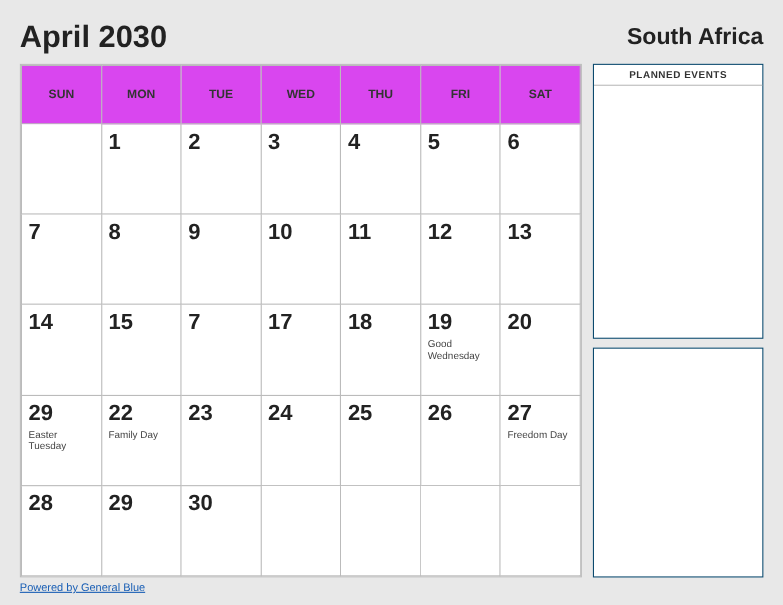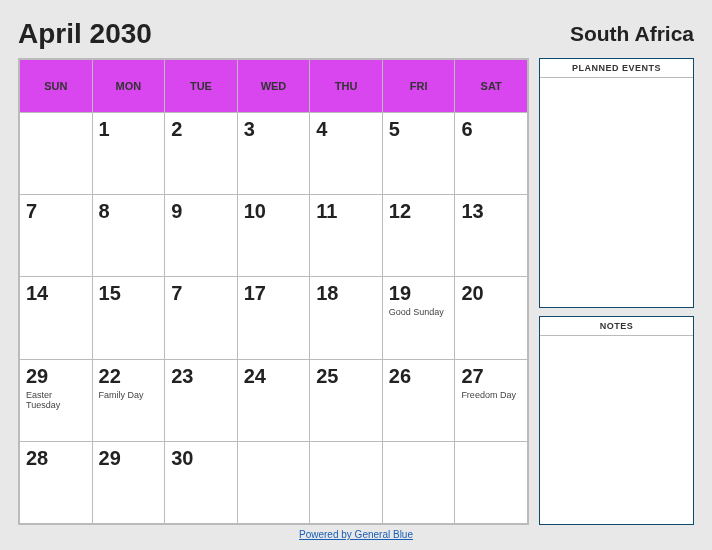--- a/index.html
+++ b/index.html
@@ -102,21 +102,21 @@
       padding: 4px;
       border-bottom: 1px solid #bbb;
       letter-spacing: 0.5px;
     }
     .sidebar-box-content {
       padding: 4px;
       flex: 1;
       min-height: 60px;
     }
     .footer {
-      text-align: center;
+      text-align: left;
       margin-top: 4px;
       font-size: 10px;
     }
     .footer a {
       color: #1a5fb5;
       text-decoration: underline;
       font-size: 10px;
     }
     .sidebar-top {
       flex: 1.2;
@@ -207,21 +207,21 @@
                 <div class="day-num">7</div>
               </td>
               <td>
                 <div class="day-num">17</div>
               </td>
               <td>
                 <div class="day-num">18</div>
               </td>
               <td>
                 <div class="day-num">19</div>
-                <div class="holiday-label">Good Sunday</div>
+                <div class="holiday-label">Good Wednesday</div>
               </td>
               <td>
                 <div class="day-num">20</div>
               </td>
             </tr>
             <tr>
               <td>
                 <div class="day-num">29</div>
                 <div class="holiday-label">Easter Tuesday</div>
               </td>
@@ -263,21 +263,20 @@
             </tr>
           </tbody>
       </table>
     </div>
     <div class="sidebar">
       <div class="sidebar-box sidebar-top">
         <div class="sidebar-box-header">PLANNED EVENTS</div>
         <div class="sidebar-box-content"></div>
       </div>
       <div class="sidebar-box sidebar-bottom">
-        <div class="sidebar-box-header">NOTES</div>
         <div class="sidebar-box-content"></div>
       </div>
     </div>
   </div>
   <div class="footer">
     <a href="#">Powered by General Blue</a>
   </div>
 </div>
 
 </body></html>

